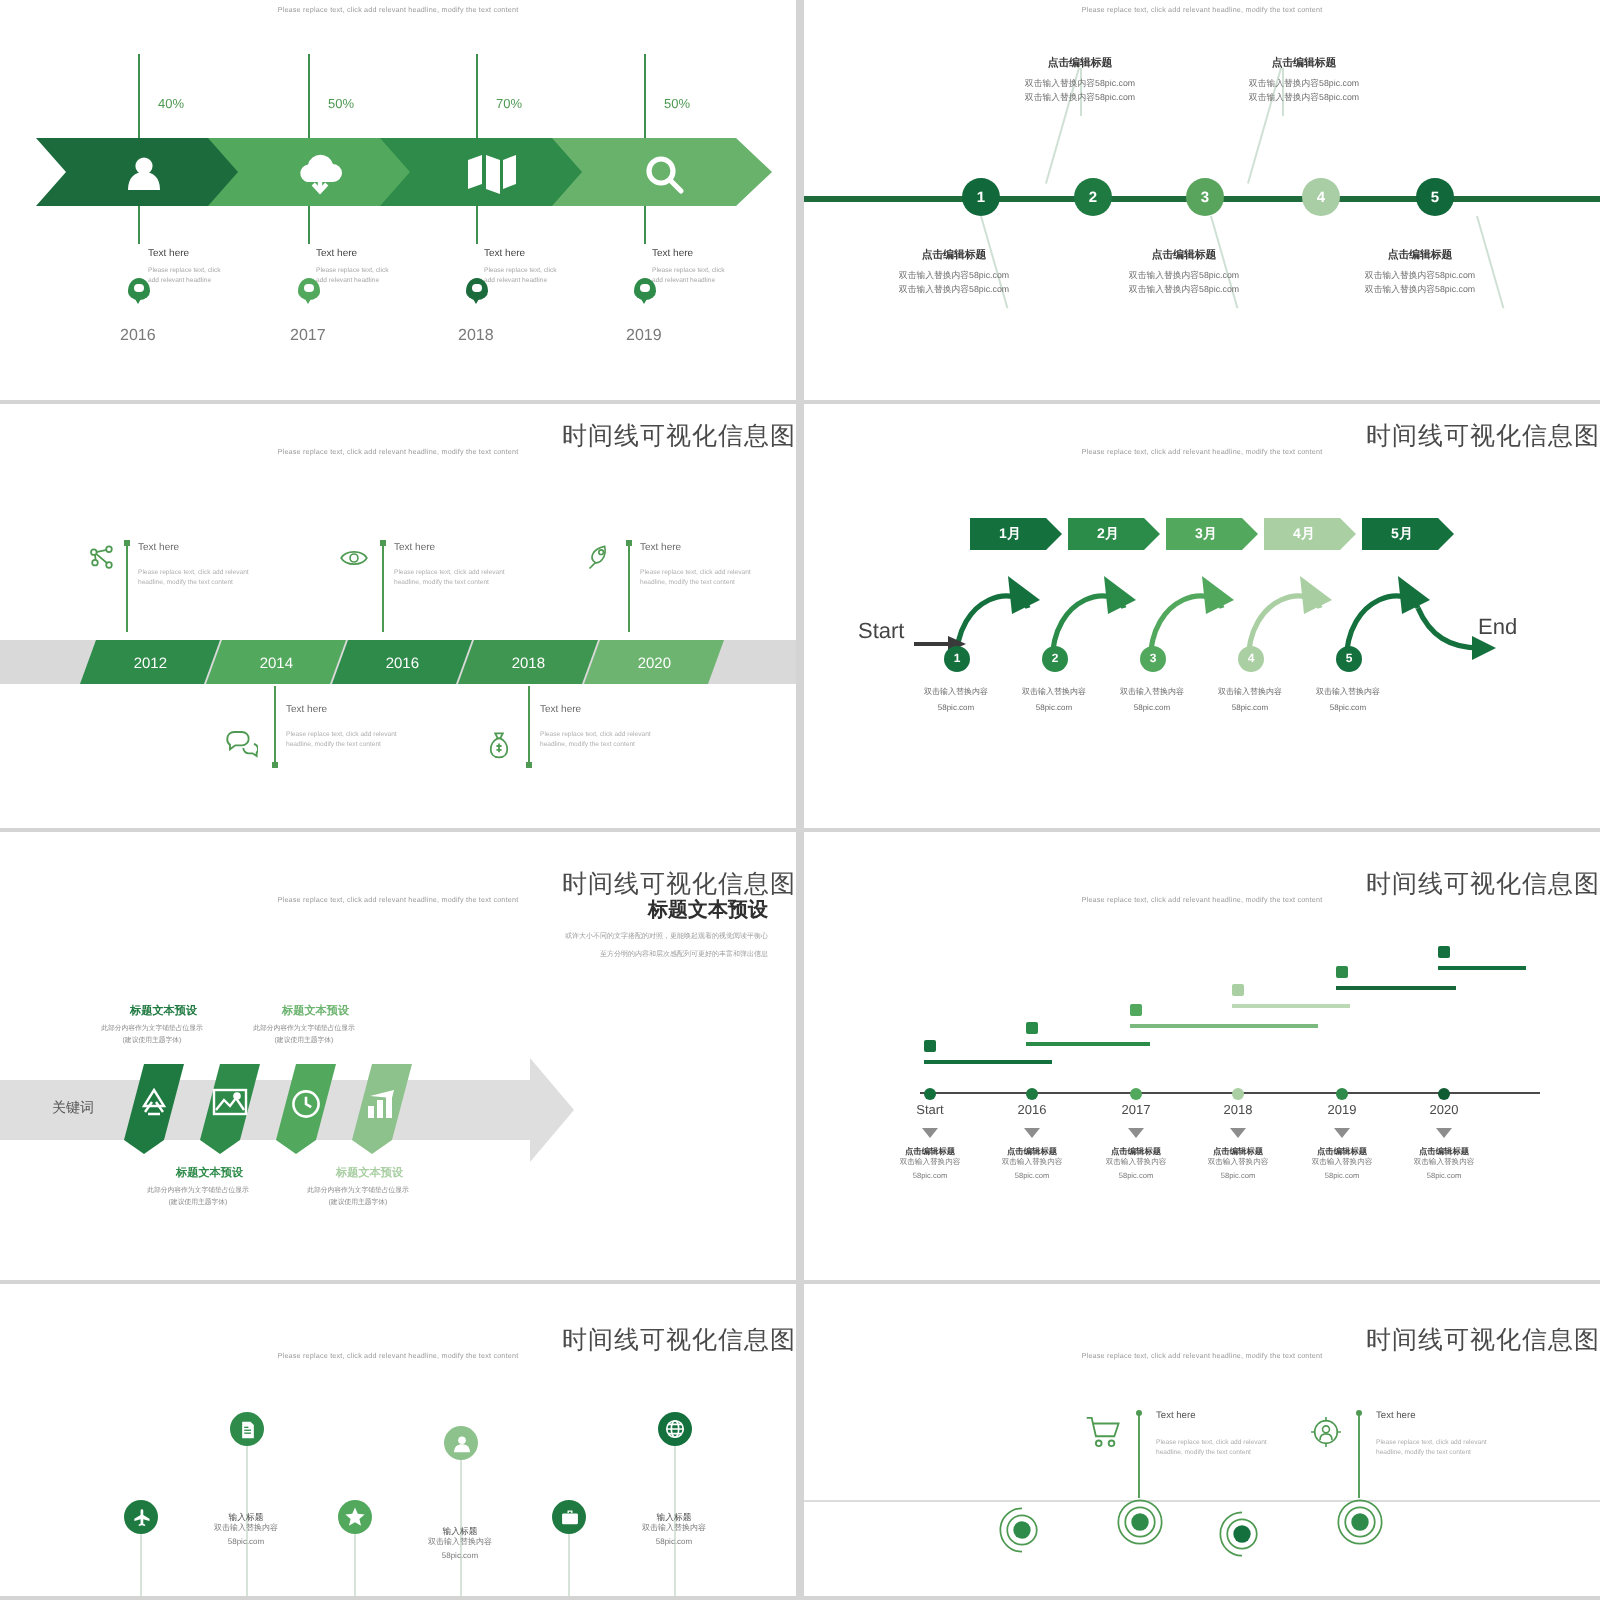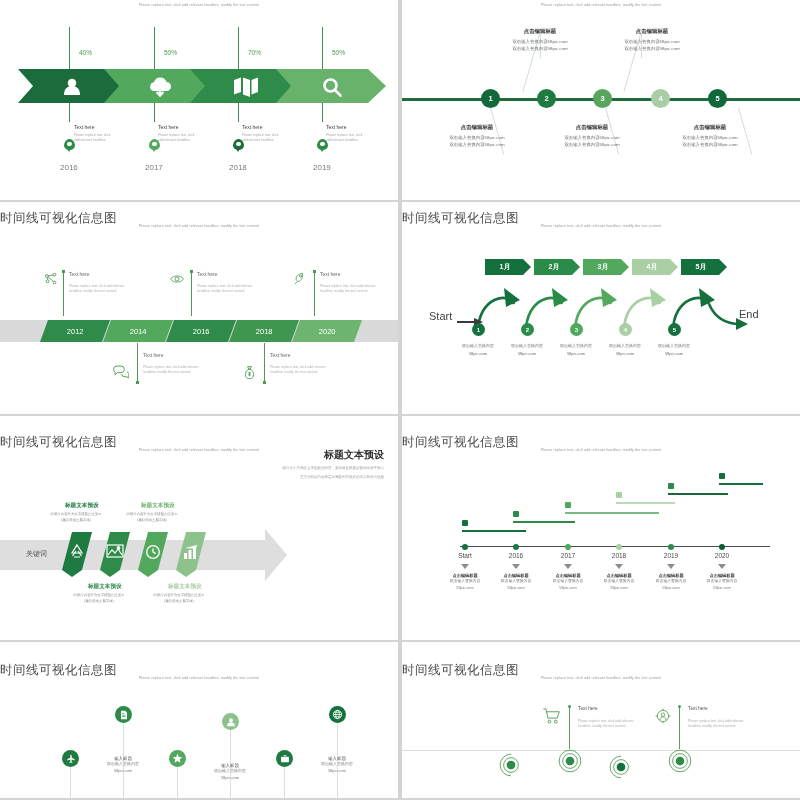--- a/index.html
+++ b/index.html
@@ -3,21 +3,21 @@
 <meta charset="utf-8">
 <style>
   html,body{margin:0;padding:0;background:#d4d4d4;}
   body{width:800px;height:800px;overflow:hidden;
        font-family:"Liberation Sans","DejaVu Sans",sans-serif;}
   .grid{display:grid;grid-template-columns:398px 398px;
         grid-template-rows:200px 212px 224px 156px;
         gap:2px 4px;width:800px;height:800px;box-sizing:border-box;}
   .slide{background:#ffffff;position:relative;overflow:hidden;}
   
-  .s-title{position:absolute;left:0;right:0;text-align:left;
+  .s-title{position:absolute;left:16px;right:0;text-align:right;
            font-size:12.5px;color:#4a4a4a;letter-spacing:.5px;font-weight:400;}
   .s-sub{position:absolute;left:0;right:0;text-align:center;
          font-size:3.6px;color:#9a9a9a;letter-spacing:.1px;}
 
   
   #s1 .chev{position:absolute;height:34px;top:69px;}
   #s1 .yearlbl{position:absolute;font-size:8px;color:#7a7a7a;}
   #s1 .pct{position:absolute;font-size:6.5px;color:#4f9a52;}
   #s1 .stem{position:absolute;width:1.3px;background:#3f8f4e;}
   #s1 .pin{position:absolute;width:11px;height:11px;border-radius:50% 50% 50% 50%/60% 60% 40% 40%;}

